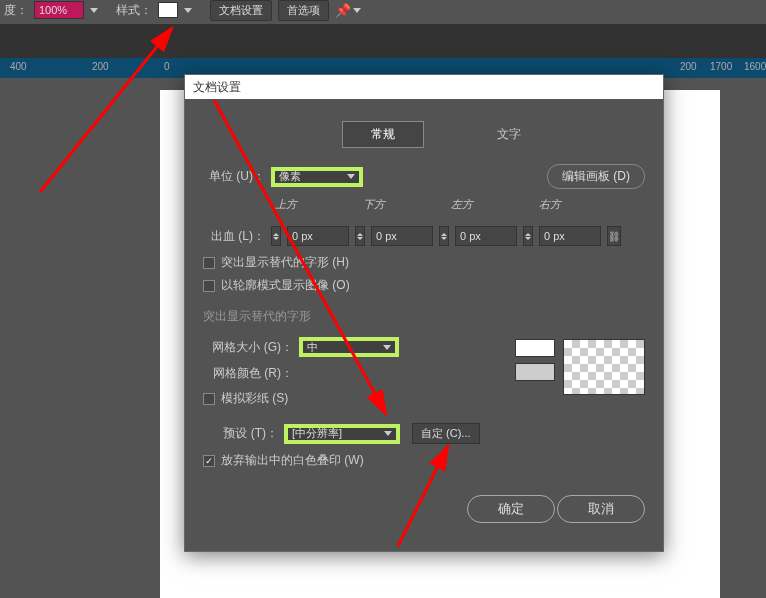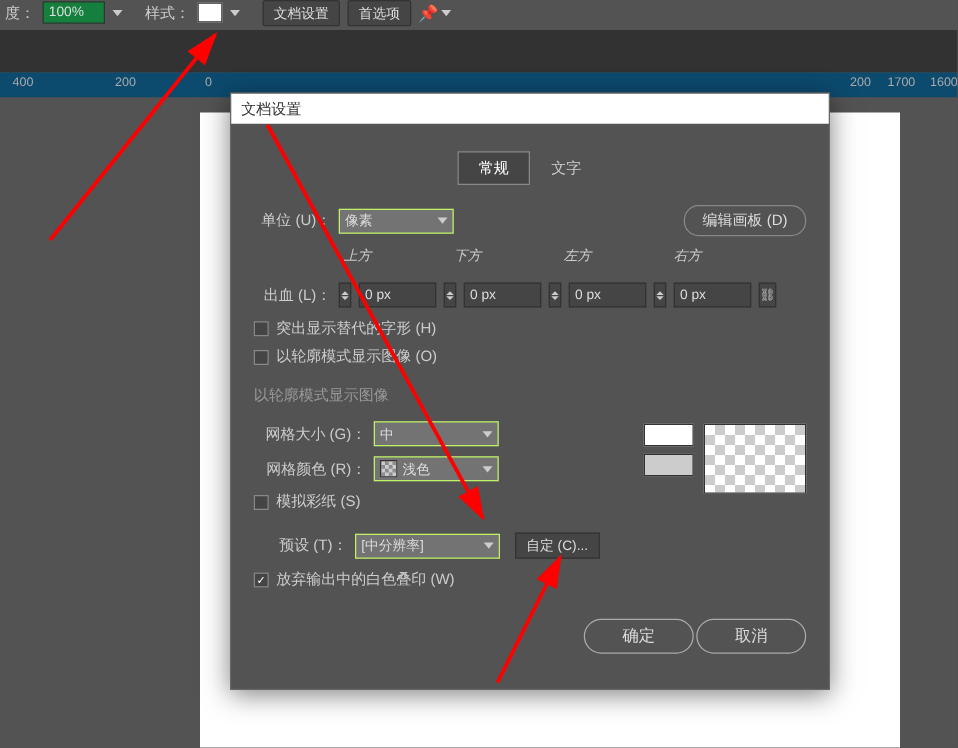--- a/index.html
+++ b/index.html
@@ -1,46 +1,46 @@
 <!DOCTYPE html>
 <html><head>
 <meta charset="utf-8">
 <style>
   * { box-sizing: border-box; margin: 0; padding: 0; font-family: "Microsoft YaHei", sans-serif; }
   body { width: 766px; height: 598px; background: #535353; overflow: hidden; position: relative; }
   
   
   .topbar { height: 20px; background: #535353; display: flex; align-items: center; padding: 0 4px; gap: 6px; }
-  .opt-input { background: #15803d; border: 1px solid #333; color: #ddd; font-size: 11px; padding: 1px 4px; width: 50px; height: 18px; }
+  .opt-input { background: #be185d; border: 1px solid #333; color: #ddd; font-size: 11px; padding: 1px 4px; width: 50px; height: 18px; }
   .caret { width: 0; height: 0; border-left: 4px solid transparent; border-right: 4px solid transparent; border-top: 5px solid #ccc; display: inline-block; }
   .swatch { width: 20px; height: 16px; background: #fff; border: 1px solid #333; display: inline-block; }
   .btn-top { background: #454545; border: 1px solid #333; color: #ddd; font-size: 11px; padding: 2px 8px; border-radius: 2px; cursor: pointer; }
   .pin { color: #ccc; font-size: 13px; display: flex; align-items: center; gap: 2px; }
   
   .divider { height: 34px; background: #323232; margin-top: 4px; }
   
   
   .ruler-row { position: relative; height: 20px; background: #0c4a6e; }
   .ruler-mark { position: absolute; top: 3px; font-size: 10px; color: #aaa; }
   
   .canvas-area { position: absolute; top: 78px; left: 0; right: 0; bottom: 0; background: #535353; }
   .canvas-page { position: absolute; left: 160px; top: 12px; width: 560px; height: 510px; background: #fff; }
   
   
   .dialog { position: absolute; left: 184px; top: 74px; width: 480px; height: 478px; background: #535353; border: 1px solid #666; box-shadow: 0 4px 20px rgba(0,0,0,0.5); }
   .dlg-title { height: 24px; background: #fff; display: flex; align-items: center; padding: 0 8px; font-size: 12px; color: #333; }
   .dlg-body { padding: 18px 18px 12px 18px; color: #ccc; font-size: 11px; }
   
   .tabs { display: flex; justify-content: center; gap: 0; margin-top: 4px; margin-bottom: 16px; }
-  .tab { padding: 4px 16px; font-size: 12px; color: #ccc; border: 1px solid transparent; cursor: pointer; }
+  .tab { padding: 4px 28px; font-size: 12px; color: #ccc; border: 1px solid transparent; cursor: pointer; margin-left: 44px; }
   .tab.active { border: 1px solid #888; color: #fff; background: #454545; }
   
   .row { display: flex; align-items: center; margin-bottom: 8px; gap: 6px; }
   .lbl { font-size: 12px; color: #ccc; text-align: right; }
-  .select { background: #737373; border: 1px solid #bef264; color: #ddd; font-size: 11px; height: 20px; padding: 0 4px; display: flex; align-items: center; justify-content: space-between; cursor: pointer; }
+  .select { background: #404040; border: 4px solid #bef264; color: #ddd; font-size: 11px; height: 20px; padding: 0 4px; display: flex; align-items: center; justify-content: space-between; cursor: pointer; }
   .num-input { background: #454545; border: 1px solid #333; color: #ddd; font-size: 11px; height: 20px; padding: 0 4px; width: 62px; }
   .spin { width: 10px; height: 20px; background: #454545; border: 1px solid #333; display: flex; flex-direction: column; justify-content: center; align-items: center; cursor: pointer; }
   .spin::before { content: ""; width: 0; height: 0; border-left: 3px solid transparent; border-right: 3px solid transparent; border-bottom: 3px solid #ccc; margin-bottom: 1px; }
   .spin::after { content: ""; width: 0; height: 0; border-left: 3px solid transparent; border-right: 3px solid transparent; border-top: 3px solid #ccc; }
   .link-ic { width: 14px; height: 20px; background: #454545; border: 1px solid #333; display: flex; align-items: center; justify-content: center; color: #ccc; font-size: 10px; cursor: pointer; }
   
   .bleed-cols { display: flex; gap: 10px; margin-bottom: 14px; margin-left: 72px; font-style: italic; }
   .bleed-col { width: 78px; font-size: 11px; color: #ccc; }
   
   .chk-row { display: flex; align-items: center; gap: 6px; margin-bottom: 6px; font-size: 12px; color: #ccc; }
@@ -149,40 +149,33 @@
 
     <div class="chk-row">
       <span class="chk"></span>
       <span>突出显示替代的字形 (H)</span>
     </div>
     <div class="chk-row">
       <span class="chk"></span>
       <span>以轮廓模式显示图像 (O)</span>
     </div>
 
-    <div class="section-lbl">以轮廓模式显示图像</div>
+    <div class="section-lbl">突出显示替代的字形</div>
 
     <div style="display:flex;gap:12px">
       <div style="flex:1">
         <div class="row">
           <span class="lbl" style="width:90px">网格大小 (G)：</span>
           <div class="select" style="width:100px">
             <span>中</span>
             <span class="caret"></span>
           </div>
         </div>
         <div class="row">
           <span class="lbl" style="width:90px">网格颜色 (R)：</span>
-          <div class="select" style="width:100px">
-            <span style="display:flex;align-items:center;gap:4px">
-                <span class="checker-sm"></span>
-                <span>浅色</span>
-              </span>
-            <span class="caret"></span>
-          </div>
         </div>
         <div class="chk-row">
           <span class="chk"></span>
           <span>模拟彩纸 (S)</span>
         </div>
       </div>
       <div style="display:flex;align-items:flex-start;gap:8px;padding-top:2px">
         <div style="display:flex;flex-direction:column;gap:6px">
           <span class="color-swatch-big" style="background:#fff"></span>
           <span class="color-swatch-big" style="background:#ccc"></span>

